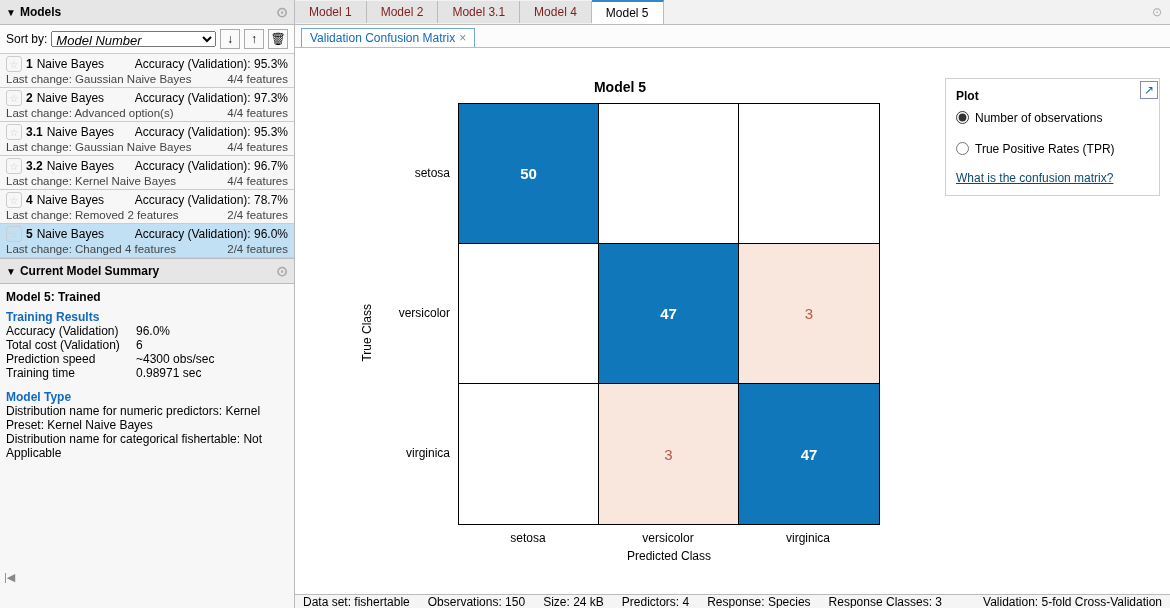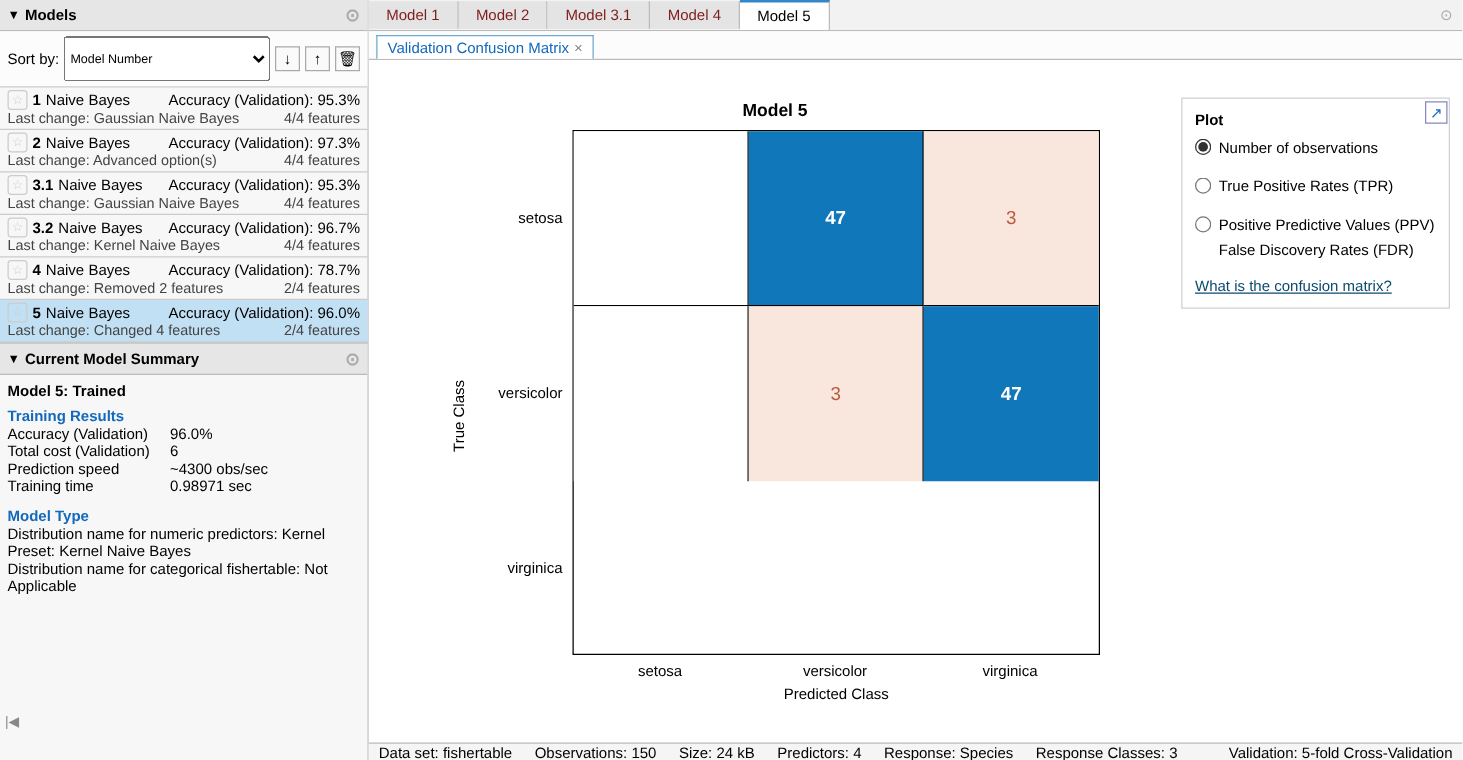--- a/index.html
+++ b/index.html
@@ -5,21 +5,21 @@
     * { box-sizing: border-box; margin: 0; padding: 0; font-family: "Segoe UI", Arial, sans-serif; }
     body { width: 1170px; height: 608px; background: #f7f7f7; font-size: 12px; color: #000; overflow: hidden; }
     .app { display: flex; height: 100%; flex-direction: column; }
     .main { display: flex; flex: 1; overflow: hidden; }
     .left-pane { width: 295px; display: flex; flex-direction: column; background: #f7f7f7; border-right: 1px solid #bbb; }
     .panel-header { display: flex; align-items: center; padding: 4px 6px; background: #e6e6e6; border-bottom: 1px solid #bbb; font-weight: bold; }
     .panel-header .tri { margin-right: 4px; font-size: 10px; }
     .panel-header .title { flex: 1; }
     .panel-header .circle { color: #aaa; font-size: 14px; cursor: pointer; }
     .sort-row { display: flex; align-items: center; padding: 4px 6px; border-bottom: 1px solid #ccc; gap: 4px; background: #fcfcfc; }
-    .sort-row select { flex: 1; font-size: 10px; height: 36px; }
+    .sort-row select { flex: 1; font-size: 13px; height: 16px; font-style: italic; }
     .icon-btn { width: 20px; height: 20px; display: inline-flex; align-items: center; justify-content: center; border: 1px solid #aaa; background: #fafafa; cursor: pointer; }
     .model-list { flex: 0 0 auto; }
     .model-item { padding: 2px 6px; border-bottom: 1px solid #ccc; cursor: pointer; }
     .model-item.selected { background: #c2e0f4; }
     .model-item .row1 { display: flex; align-items: center; }
     .star { width: 16px; height: 16px; border: 1px solid #ccc; border-radius: 3px; margin-right: 4px; display: inline-flex; align-items: center; justify-content: center; color: #ccc; font-size: 10px; }
     .model-num { font-weight: bold; margin-right: 4px; }
     .model-name { flex: 1; }
     .model-acc { white-space: nowrap; }
     .model-item .row2 { display: flex; color: #444; font-size: 11.5px; margin-top: 1px; }
@@ -229,20 +229,25 @@
               <div>
                 <div id="cm-body">
                     <div style="display: flex;">
                       <div>
                         <div class="cm-rowlabel" style="height: 140px;">setosa</div>
                         <div class="cm-rowlabel" style="height: 140px;">versicolor</div>
                         <div class="cm-rowlabel" style="height: 140px;">virginica</div>
                       </div>
                       <div class="cm-grid">
                         <div class="cm-row">
+                          <div class="cm-cell cell-dark">50</div>
+                          <div class="cm-cell cell-empty"></div>
+                          <div class="cm-cell cell-empty"></div>
+                        </div>
+                        <div class="cm-row">
                           <div class="cm-cell cell-empty"></div>
                           <div class="cm-cell cell-dark">47</div>
                           <div class="cm-cell cell-light">3</div>
                         </div>
                         <div class="cm-row">
                           <div class="cm-cell cell-empty"></div>
                           <div class="cm-cell cell-light">3</div>
                           <div class="cm-cell cell-dark">47</div>
                         </div>
                       </div>
@@ -265,27 +270,20 @@
             <div class="labels">
                 <div>Number of observations</div>
               </div>
           </div>
           <div class="radio-row">
             <input type="radio" style="">
             <div class="labels">
               <div>True Positive Rates (TPR)</div>
             </div>
           </div>
-          <div class="radio-row">
-            <input type="radio" style="">
-            <div class="labels">
-              <div>Positive Predictive Values (PPV)</div>
-              <div>False Discovery Rates (FDR)</div>
-            </div>
-          </div>
           <a class="help-link">What is the confusion matrix?</a>
         </div>
       </div>
       <div class="status-bar">
         <span>Data set: fishertable</span>
         <span>Observations: 150</span>
         <span>Size: 24 kB</span>
         <span>Predictors: 4</span>
         <span>Response: Species</span>
         <span>Response Classes: 3</span>

